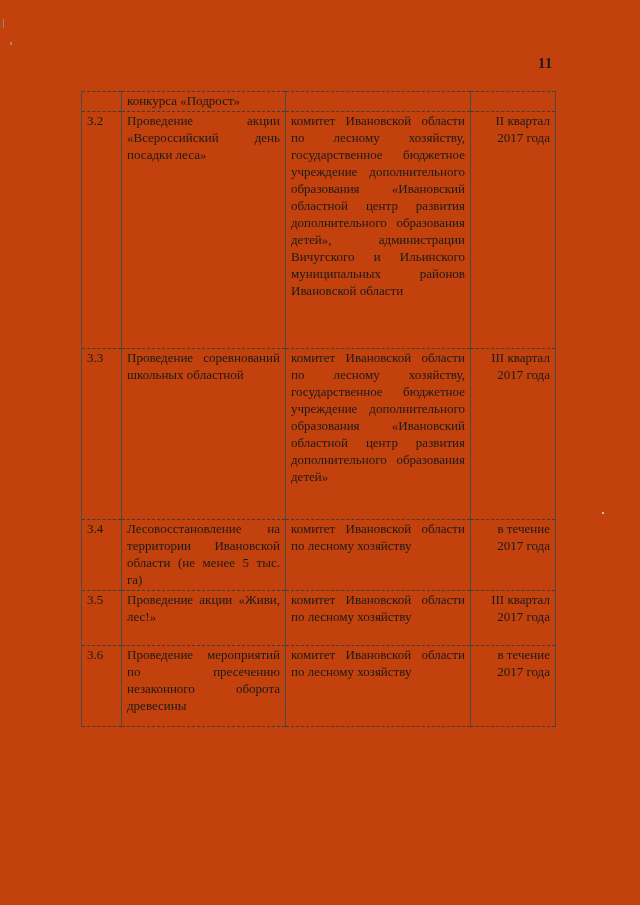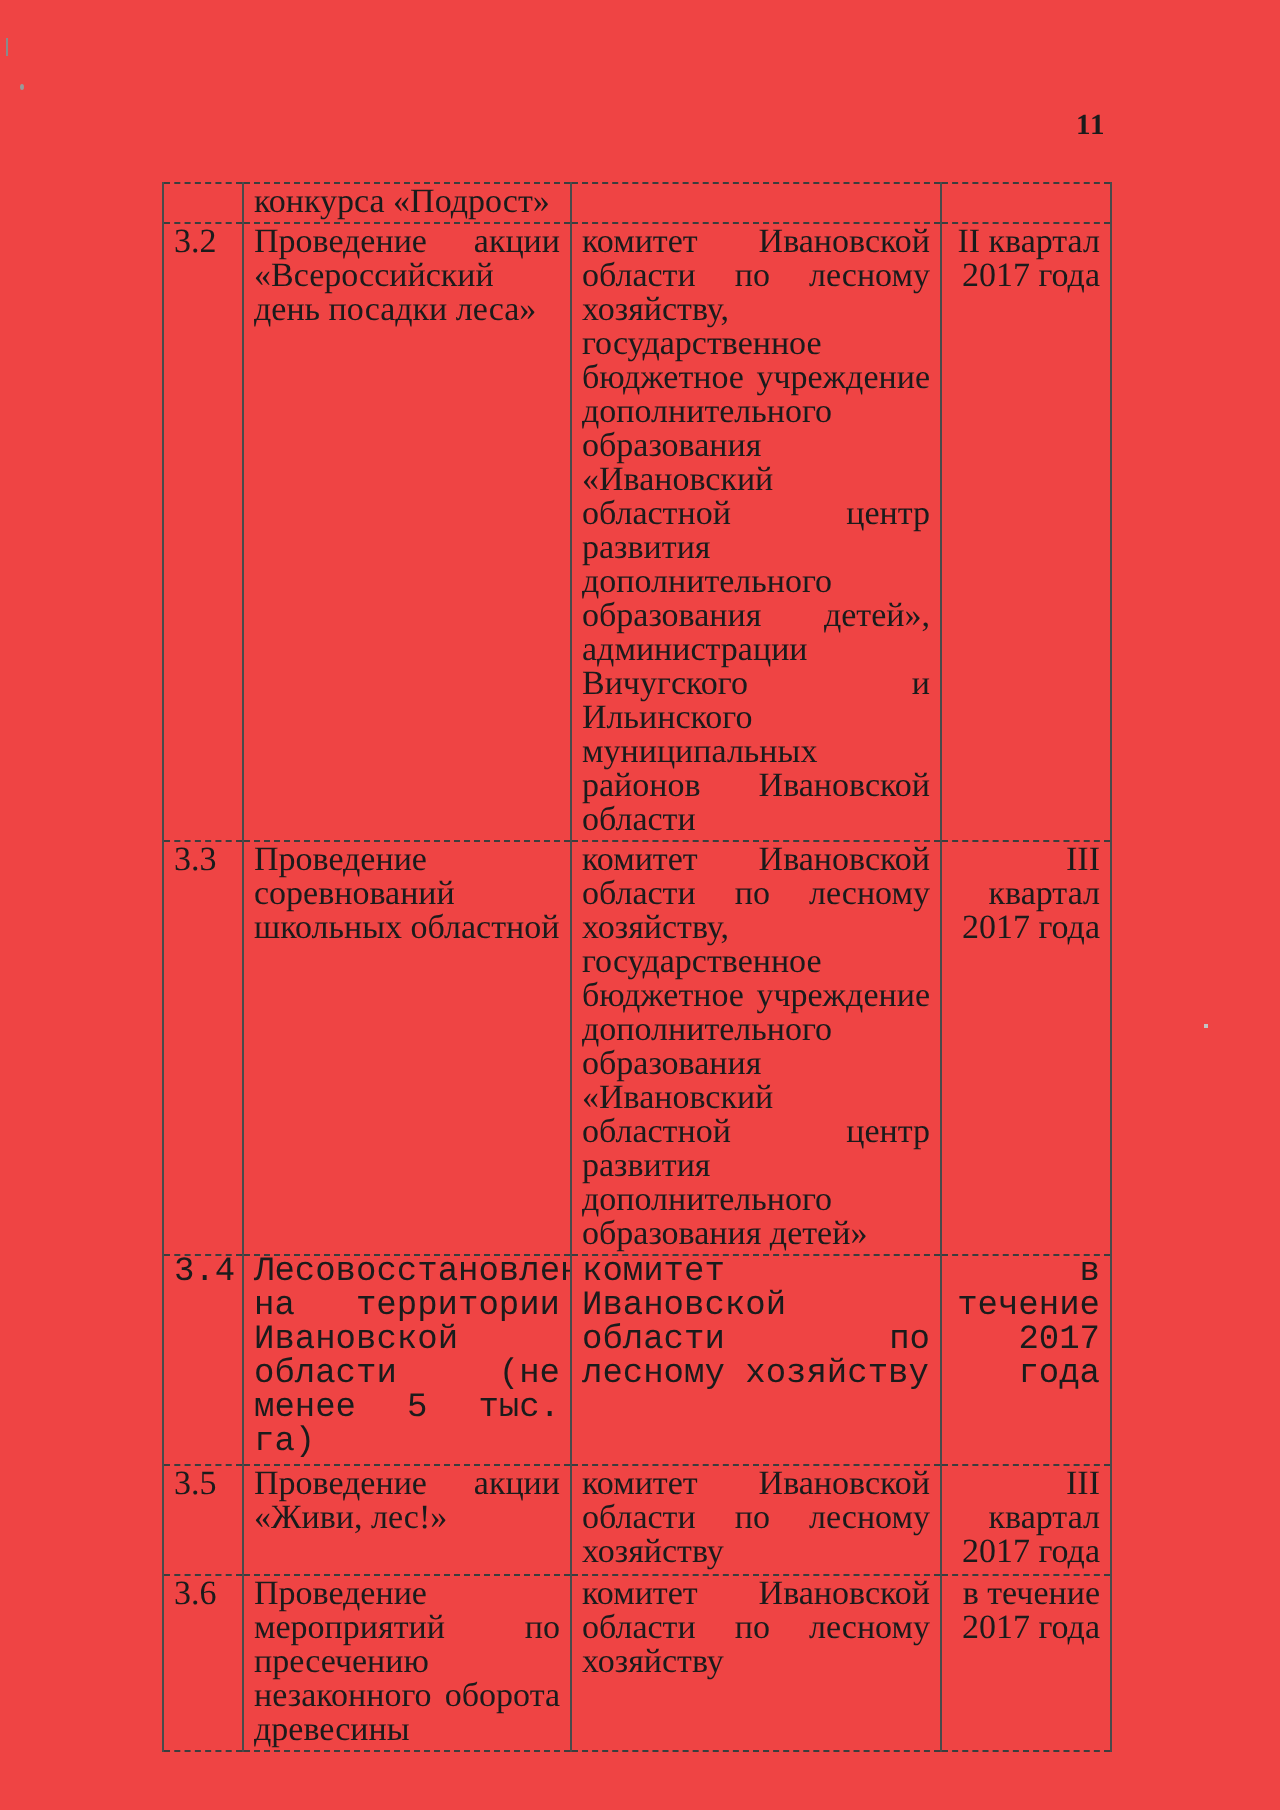--- a/index.html
+++ b/index.html
@@ -11,21 +11,21 @@
     height: 905px;
     position: relative;
     background: #ffffff;
     font-family: "Liberation Serif", "DejaVu Serif", serif;
     color: #1b1b1b;
     overflow: hidden;
   }
   .sheet {
     position: absolute;
     inset: 0;
-    background: #ef4444;
+    background: #c2410c;
   }
   .page-number {
     position: absolute;
     top: 55px;
     left: 538px;
     font-size: 14.5px;
     font-weight: bold;
     letter-spacing: 0.5px;
   }
   table.doc-table {
@@ -35,33 +35,33 @@
     width: 474px;
     border-collapse: collapse;
     table-layout: fixed;
   }
   table.doc-table td {
     border-left: 1px solid #4a4a4a;
     border-right: 1px solid #4a4a4a;
     border-top: 1px dashed #3d3d3d;
     border-bottom: 1px dashed #3d3d3d;
     vertical-align: top;
-    font-size: 17px;
+    font-size: 13px;
     line-height: 17px;
     padding: 0 5px 2px 5px;
     overflow: hidden;
   }
   td.c-num { padding-left: 5px; padding-right: 2px; }
   td.c-activity, td.c-responsible { text-align: justify; }
   td.c-term { text-align: right; padding-left: 3px; padding-right: 3px; }
 
   tr.r0 { height: 18px; }
   tr.r1 { height: 237px; margin-top: 27px; }
   tr.r2 { height: 171px; }
-  tr.r3 { height: 64px; font-family: Liberation Mono, monospace; }
+  tr.r3 { height: 64px; }
   tr.r4 { height: 55px; margin-top: 40px; }
   tr.r5 { height: 81px; font-family: Liberation Serif, serif; }
   tr.r6 { height: 140px; }
 
   
   .scan-mark-1 {
     position: absolute;
     left: 3px; top: 19px;
     width: 1px; height: 9px;
     background: #8a8a8a;

